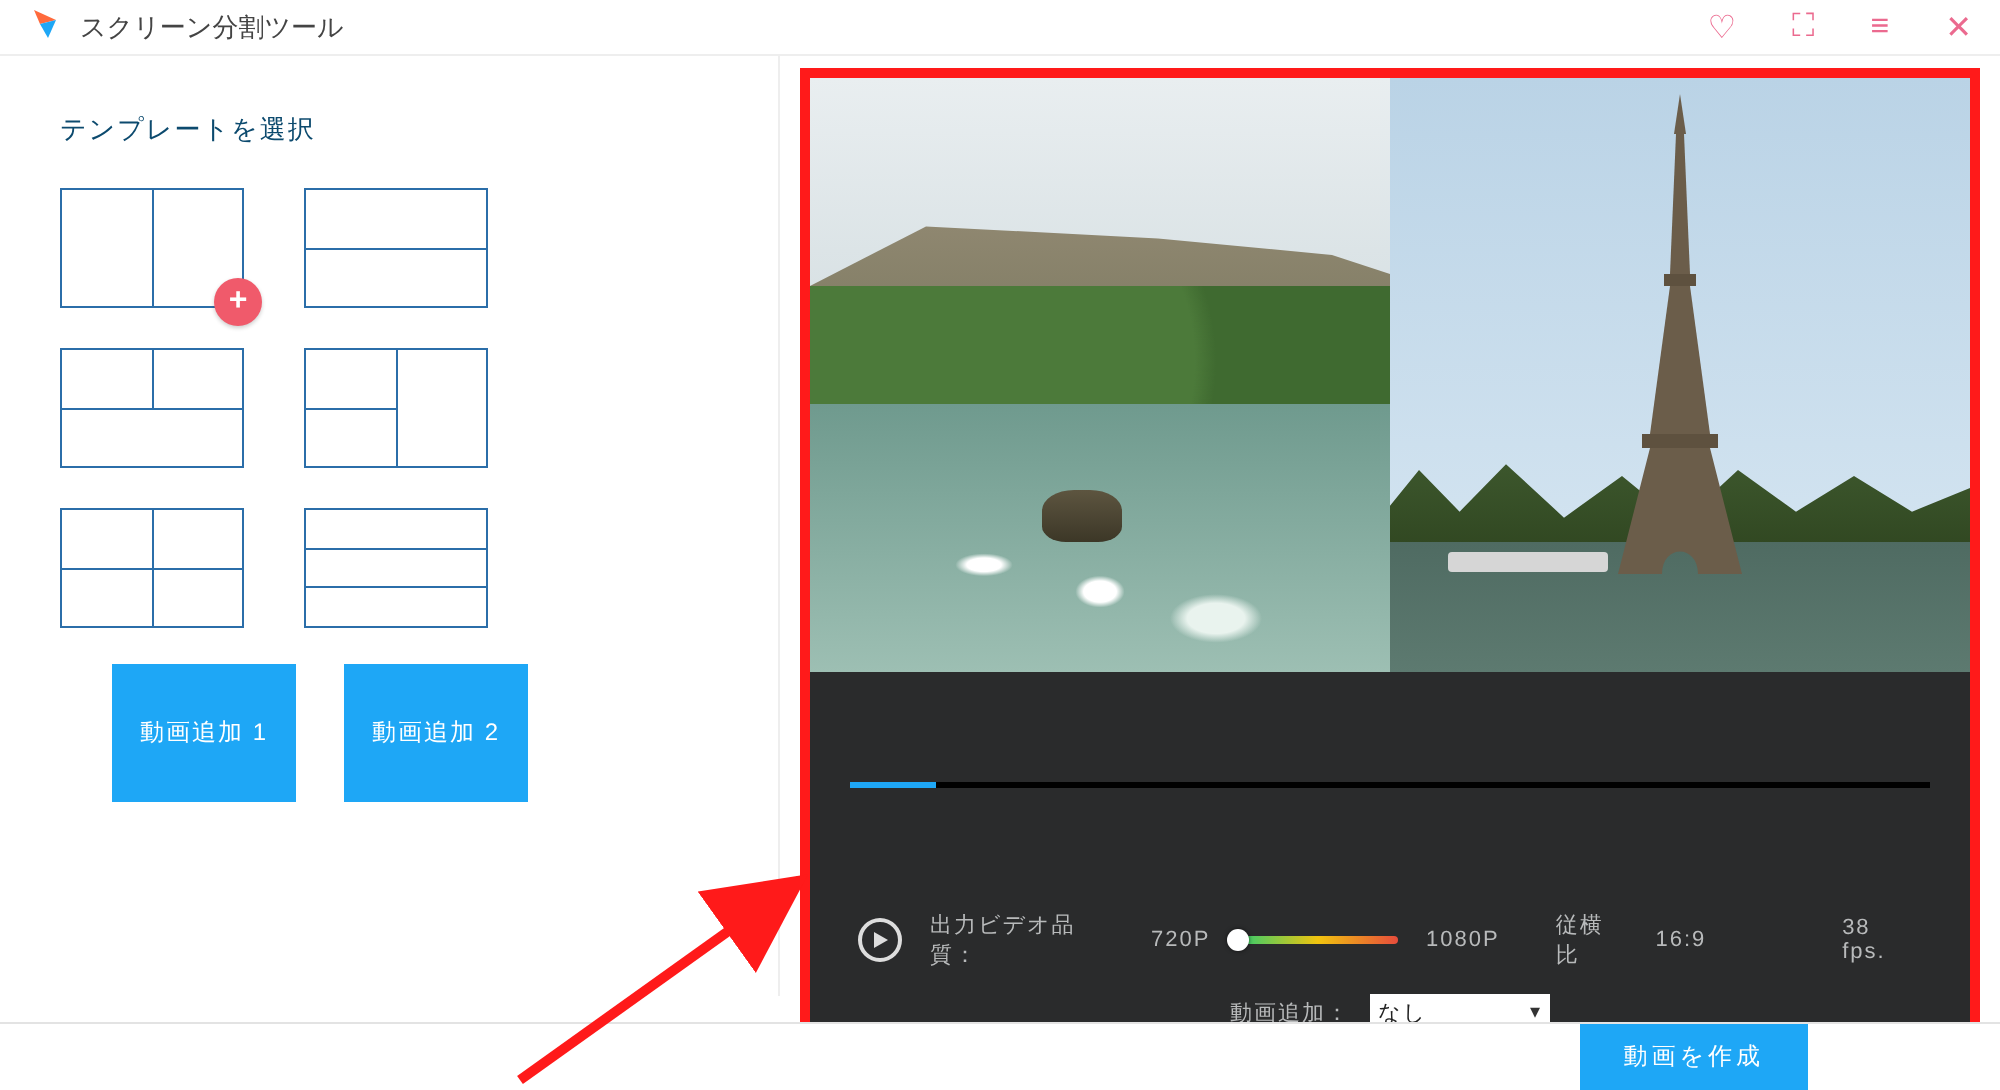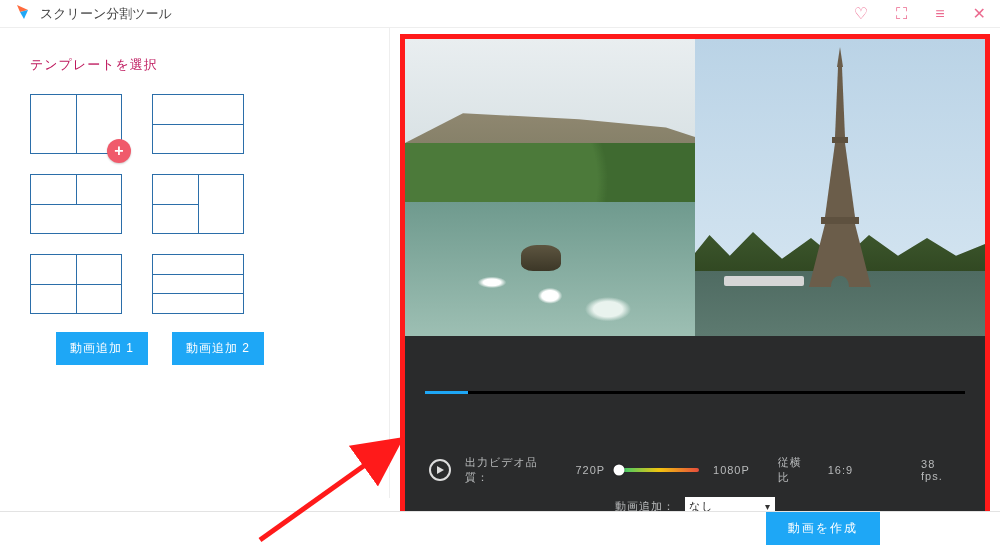--- a/index.html
+++ b/index.html
@@ -28,21 +28,21 @@
   .top-actions { display:flex; gap:28px; align-items:center; color:#f57; }
   .top-actions span { font-size:16px; color:#e8517c; opacity:.85; }
   .close-x { color:#888; font-size:16px; }
   
   .main { display:flex; height:470px; }
   .left-panel {
     width: 390px;
     border-right: 1px solid #eee;
     padding: 28px 30px 10px 30px;
   }
-  .section-title { font-size: 13px; color:#be185d; margin-bottom: 20px; letter-spacing: 1px; }
+  .section-title { font-size: 13px; color:#0c4a6e; margin-bottom: 20px; letter-spacing: 1px; }
   .templates { display:flex; flex-wrap:wrap; gap: 20px 30px; }
   .template {
     width: 92px;
     height: 60px;
     border: 1px solid #2b6ea9;
     position: relative;
     background:#fff;
   }
   .template .v50 { position:absolute; top:0; bottom:0; left:50%; width:1px; background:#2b6ea9; }
   .template .h50 { position:absolute; left:0; right:0; top:50%; height:1px; background:#2b6ea9; }
@@ -54,21 +54,21 @@
   .add-badge {
     position:absolute; right:-10px; bottom:-10px; width:24px; height:24px;
     border-radius:50%; background:#f05a6b; color:#fff;
     display:flex; align-items:center; justify-content:center;
     font-size:16px; font-weight:bold; box-shadow:0 1px 2px rgba(0,0,0,.2);
   }
   .video-add-title { margin-top: 68px; font-size:13px; letter-spacing:1px; }
   .video-add-buttons { display:flex; gap: 24px; margin-top: 18px; padding-left:26px; }
   .fill-btn {
     background:#1ea7f6; color:#fff; font-size:12px; letter-spacing:1px;
-    padding: 8px 14px; border:none; cursor:pointer;text-align:right;
+    padding: 26px 14px; border:none; cursor:pointer;text-align:right;
   }
   
   .preview-wrap {
     flex:1; display:flex; justify-content:center; align-items:flex-start; padding-top:6px;
   }
   .preview {
     width: 590px; height: 492px; border: 5px solid #ff1a1a; background:#2a2b2c;
     display:flex; flex-direction:column; overflow:hidden;gap:48px;
   }
   .preview-video { height: 350px; display:flex; background:#333; }
@@ -129,21 +129,21 @@
   .row2 { display:flex; justify-content:center; align-items:center; gap:10px; margin-top:12px; }
   .track-select {
     width:90px; height:18px; background:#fff; color:#222; font-size:11px;
     padding:0 4px; display:flex; align-items:center; justify-content:space-between;
   }
   .track-select::after { content:"▾"; color:#333; font-size:10px; }
   
   .bottombar {
     position:absolute; left:0; right:0; bottom:0; height:34px;
     border-top:1px solid #e3e3e3; background:#fff;
-    display:flex; align-items:center; justify-content:flex-end; padding-right:120px;
+    display:flex; align-items:center; justify-content:flex-end; padding-right:96px;
   }
   .create-btn {
     background:#1ea7f6; color:#fff; border:none; padding:8px 22px; font-size:12px; letter-spacing:2px;
   }
   
   .arrow { position:absolute; left:250px; top:430px; pointer-events:none; }
 </style>
 </head>
 <body>
 

